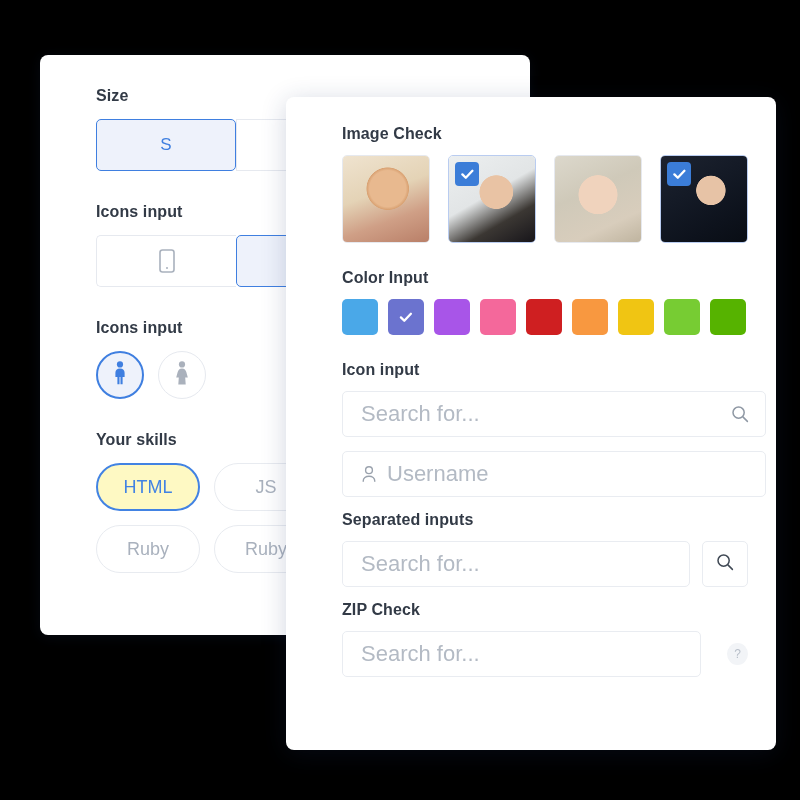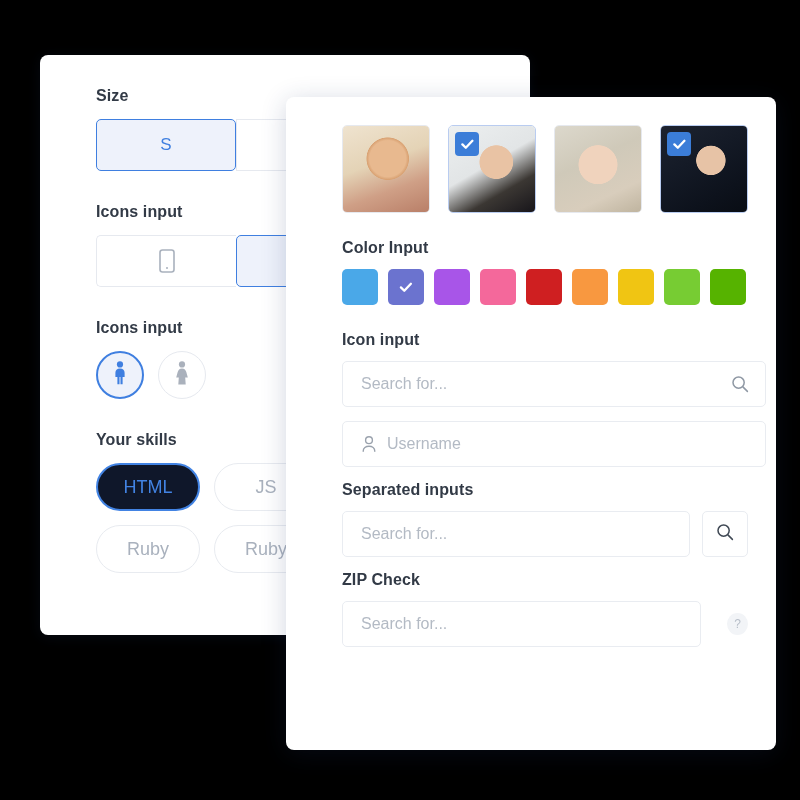--- a/index.html
+++ b/index.html
@@ -120,21 +120,21 @@
     display: flex;
     align-items: center;
     justify-content: center;
     font-size: 18px;
     color: #a9b1bd;
     background: #ffffff;
     border: 1px solid #e8ebf0;
     white-space: nowrap;
   }
   .pill.selected {
-    background: #0f172a;
+    background: #fef9c3;
     border: 2px solid #4283e3;
     color: #4283e3;
   }
 
   
   .thumb-row { display: flex; gap: 18px; }
   .thumb {
     position: relative;
     width: 88px;
     height: 88px;
@@ -176,21 +176,21 @@
     width: 424px;
     height: 46px;
     border: 1px solid #e9ecf1;
     border-radius: 5px;
     background: #ffffff;
     display: flex;
     align-items: center;
     margin-bottom: 14px;
   }
   .field .ph {
-    font-size: 16px;
+    font-size: 22px;
     color: #b3bac4;
   }
   .field.pad-l .ph { padding-left: 18px; }
   .field .icon-left { padding: 0 10px 0 18px; display: flex; align-items: center; }
   .field .icon-right {
     position: absolute;
     right: 16px;
     top: 50%;
     transform: translateY(-50%);
     display: flex;
@@ -307,20 +307,21 @@
         <div class="pill">Ruby</div>
         <div class="pill">Ruby</div>
       </div>
 
     </div>
   </div>
 
   <div class="card" id="card-right">
     <div class="card-inner-right">
 
+      <div class="section-label lbl-right">Image Check</div>
       <div class="thumb-row">
 
         <div class="thumb">
           <div class="thumb-img p1"></div>
         </div>
 
         <div class="thumb selected">
           <div class="thumb-img p2"></div>
           <div class="check-badge">
             <svg width="13" height="11" viewBox="0 0 13 11">

